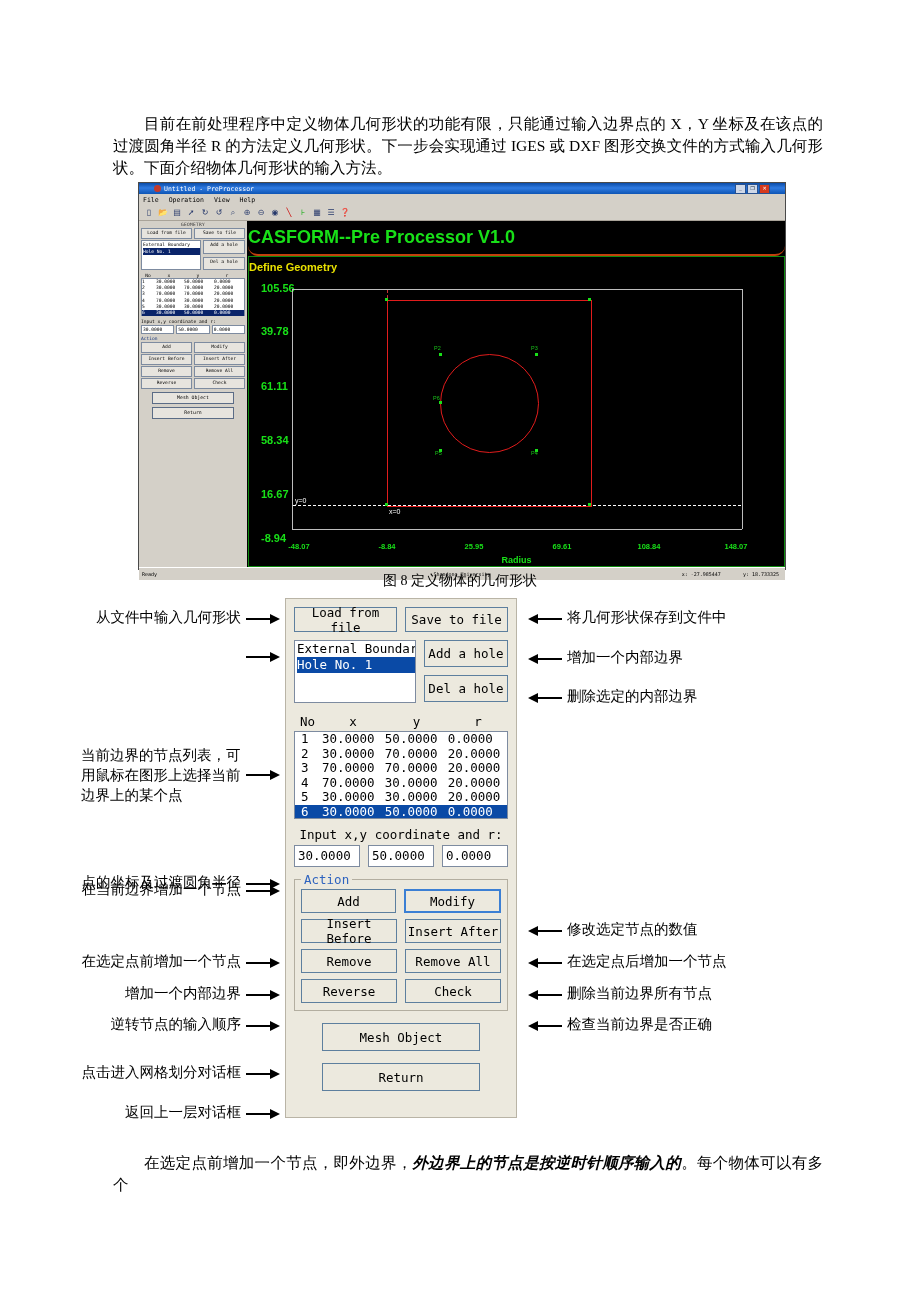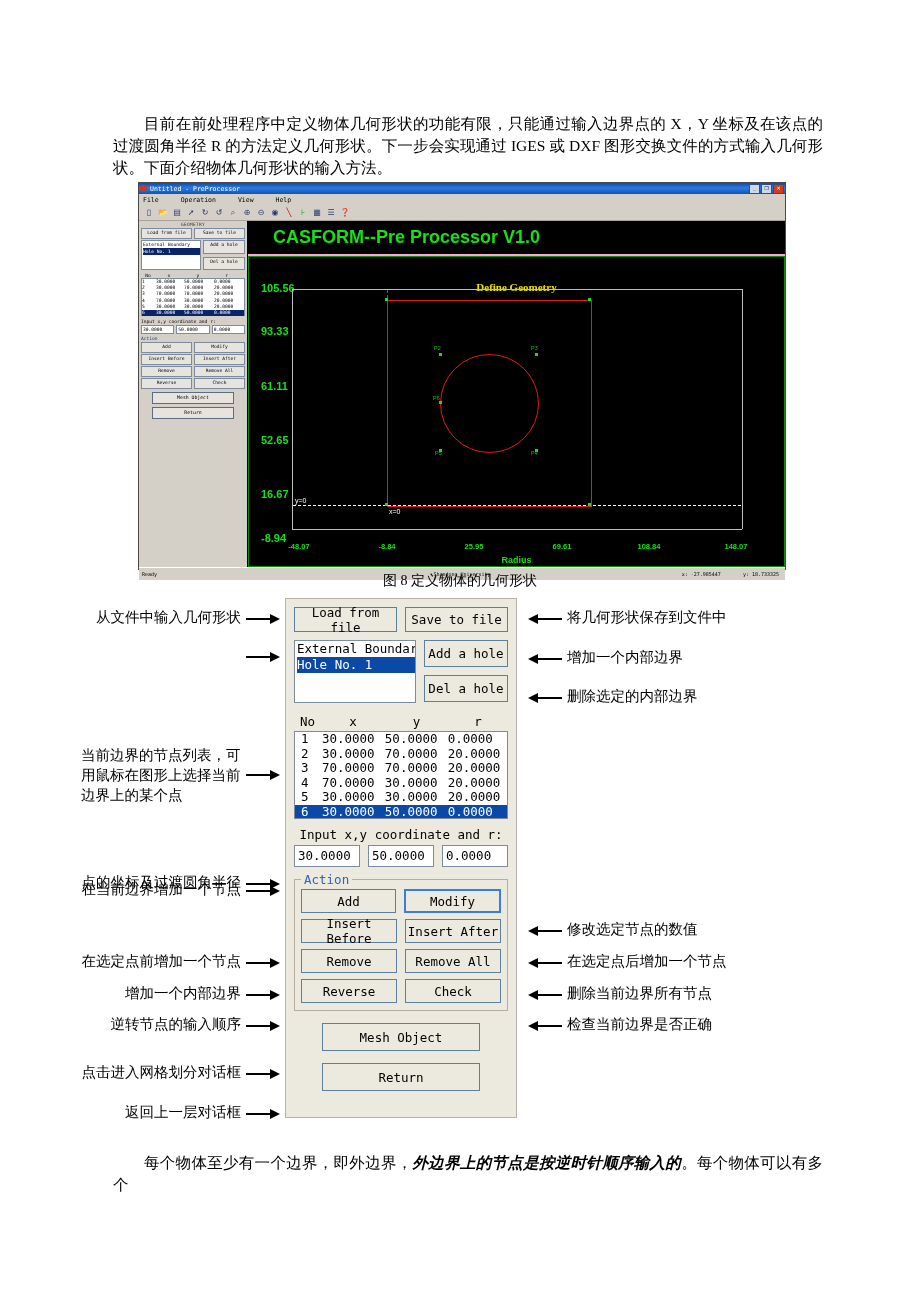--- a/index.html
+++ b/index.html
@@ -8,27 +8,27 @@
 
   
   .doc-para{position:absolute;font-family:"Liberation Serif",serif;font-size:15.5px;line-height:22px;color:#000;text-align:justify;}
   #para-top{left:113px;top:113px;width:710px;text-indent:2em;}
   #para-bottom{left:113px;top:1152px;width:710px;text-indent:2em;font-size:15.5px;}
   .ital{font-style:italic;font-weight:bold;}
   .fig-caption{position:absolute;left:0;top:572px;width:920px;text-align:center;font-size:14px;font-family:"Liberation Serif",serif;}
 
   
   .app-window{position:absolute;left:138px;top:182px;width:648px;height:388px;background:#d4d0c8;border:1px solid #4a4a4a;box-sizing:border-box;}
-  .titlebar{height:11px;background:linear-gradient(to bottom,#0a4ca8,#2f7ae0 45%,#0d55b5);display:flex;align-items:center;padding:0 1px;}
+  .titlebar{height:11px;background:linear-gradient(to bottom,#0a4ca8,#2f7ae0 45%,#0d55b5);display:flex;align-items:center;padding:0 15px;}
   .tb-ico{width:7px;height:7px;border-radius:50%;background:#c43a2b;margin-right:3px;}
   .tb-text{color:#fff;font-family:"DejaVu Sans Mono",monospace;font-size:6.5px;white-space:nowrap;flex:1;}
   .tb-btns{display:flex;gap:1px;}
   .tb-btn{width:9px;height:8px;background:#cfd8e8;border:1px solid #27508f;font-size:5px;line-height:7px;text-align:center;color:#123;}
   .tb-btn.close{background:#d63a1e;color:#fff;}
-  .menubar{height:11px;background:#d4d0c8;display:flex;align-items:center;padding-left:4px;gap:22px;font-family:"DejaVu Sans Mono",monospace;font-size:6.5px;}
+  .menubar{height:11px;background:#d4d0c8;display:flex;align-items:center;padding-left:4px;gap:10px;font-family:"DejaVu Sans Mono",monospace;font-size:6.5px;}
   .toolbar{height:15px;background:#d4d0c8;display:flex;align-items:center;gap:4px;padding-left:5px;border-bottom:1px solid #a9a399;}
   .tb-icon{width:10px;height:10px;display:inline-block;font-size:8px;line-height:10px;text-align:center;color:#26386b;}
   .app-body{display:flex;height:346px;}
   .app-left{width:108px;background:#d4d0c8;padding:1px 2px 0 2px;box-sizing:border-box;font-family:"DejaVu Sans Mono",monospace;font-size:5px;}
   .mini-grouplabel{text-align:center;font-size:4.5px;color:#333;letter-spacing:.3px;}
   .mini-row{display:flex;gap:2px;margin-top:1px;}
   .mini-btn{flex:1;background:#e7e4de;border:1px solid #7d8ba0;text-align:center;font-size:4.6px;line-height:8px;height:9px;color:#000;overflow:hidden;white-space:nowrap;}
   .mini-list{width:60px;height:30px;background:#fff;border:1px solid #7d8ba0;font-size:4.6px;line-height:7px;padding-left:1px;box-sizing:border-box;}
   .mini-list .sel{background:#0a246a;color:#fff;display:block;}
   .mini-side{display:flex;flex-direction:column;gap:3px;flex:1;}
@@ -38,24 +38,24 @@
   .mini-table .trow{display:flex;}
   .mini-table .trow span{display:inline-block;}
   .mini-table .trow.sel{background:#0a246a;color:#fff;}
   .mini-inputlabel{font-size:4.6px;margin-top:3px;}
   .mini-inputs{display:flex;gap:2px;margin-top:1px;}
   .mini-input{flex:1;background:#fff;border:1px solid #7d8ba0;font-size:4.6px;line-height:8px;height:9px;padding-left:1px;box-sizing:border-box;}
   .mini-action{font-size:4.6px;color:#15357a;margin-top:2px;}
   .mini-bigbtn{width:80px;margin:3px auto 0 auto;background:#e7e4de;border:1px solid #5b6c86;text-align:center;font-size:4.8px;line-height:9px;height:10px;}
 
   .app-right{flex:1;background:#000;border-left:1px solid #000;position:relative;}
-  .plot-banner{height:33px;border-bottom:2px solid #f9a8d4;display:flex;align-items:center;padding-left:25px;}
+  .plot-banner{height:33px;border-bottom:2px solid #c2410c;display:flex;align-items:center;padding-left:0;border-radius:10px;}
   .plot-banner span{color:#18e018;font-family:"Liberation Sans",sans-serif;font-weight:bold;font-size:18px;}
   .plot-area{position:relative;height:311px;border:1px solid #0f8a0f;box-sizing:border-box;}
-  .plot-title{position:absolute;left:0;right:0;top:24px;text-align:center;color:#e8e000;font-family:Liberation Serif, serif;font-weight:bold;font-size:11px;}
+  .plot-title{position:absolute;left:0;right:0;top:4px;color:#e8e000;font-family:Liberation Sans, sans-serif;font-weight:bold;font-size:11px;}
   .ytick{position:absolute;left:12px;color:#18e018;font-family:"Liberation Sans",sans-serif;font-weight:bold;font-size:11px;}
   .xtick{position:absolute;color:#18e018;font-family:"Liberation Sans",sans-serif;font-weight:bold;font-size:7.5px;transform:translateX(-50%);}
   .xlabel{position:absolute;left:0;right:0;bottom:1px;text-align:center;color:#18e018;font-family:"Liberation Sans",sans-serif;font-weight:bold;font-size:9px;}
   .axis-line{position:absolute;background:#bdbdbd;}
   .red-rect{position:absolute;border:1px solid #e11c1c;}
   .red-circle{position:absolute;border:1px solid #e11c1c;border-radius:50%;}
   .gnode{position:absolute;width:3px;height:3px;background:#19e019;}
   .dashv{position:absolute;border-left:1px dashed #c83232;}
   .dashh{position:absolute;border-top:1px dashed #ffffff;}
   .zlabel{position:absolute;color:#fff;font-family:"Liberation Sans",sans-serif;font-size:7px;}
@@ -236,23 +236,23 @@
       </div>
 
       <div class="app-right">
         <div class="plot-banner">
           <span>CASFORM--Pre Processor V1.0</span>
         </div>
         <div class="plot-area">
           <div class="plot-title">Define Geometry</div>
 
           <div class="ytick" style="top:25px">105.56</div>
-          <div class="ytick" style="top:68px">93.33</div>
+          <div class="ytick" style="top:68px">39.78</div>
           <div class="ytick" style="top:123px">61.11</div>
-          <div class="ytick" style="top:177px">52.65</div>
+          <div class="ytick" style="top:177px">58.34</div>
           <div class="ytick" style="top:231px">16.67</div>
           <div class="ytick" style="top:275px">-8.94</div>
 
           <div class="xtick" style="left:50px;top:285px">-48.07</div>
           <div class="xtick" style="left:138px;top:285px">-8.84</div>
           <div class="xtick" style="left:225px;top:285px">25.95</div>
           <div class="xtick" style="left:313px;top:285px">69.61</div>
           <div class="xtick" style="left:400px;top:285px">108.84</div>
           <div class="xtick" style="left:487px;top:285px">148.07</div>
 
@@ -391,15 +391,15 @@
   <div class="ann right" style="left:528px;top:686px"><span class="arrow-l"></span><span>删除选定的内部边界</span></div>
 
   <div class="ann right" style="left:528px;top:919px"><span class="arrow-l"></span><span>修改选定节点的数值</span></div>
 
   <div class="ann right" style="left:528px;top:951px"><span class="arrow-l"></span><span>在选定点后增加一个节点</span></div>
 
   <div class="ann right" style="left:528px;top:983px"><span class="arrow-l"></span><span>删除当前边界所有节点</span></div>
 
   <div class="ann right" style="left:528px;top:1014px"><span class="arrow-l"></span><span>检查当前边界是否正确</span></div>
 
-  <div class="doc-para" id="para-bottom"><span>每个物体至少有一个边界，即外边界，</span><span class="ital">外边界上的节点是按逆时针顺序输入的</span><span>。每个物体可以有多个</span></div>
+  <div class="doc-para" id="para-bottom"><span>在选定点前增加一个节点，即外边界，</span><span class="ital">外边界上的节点是按逆时针顺序输入的</span><span>。每个物体可以有多个</span></div>
 
 </div>
 
 </body></html>

